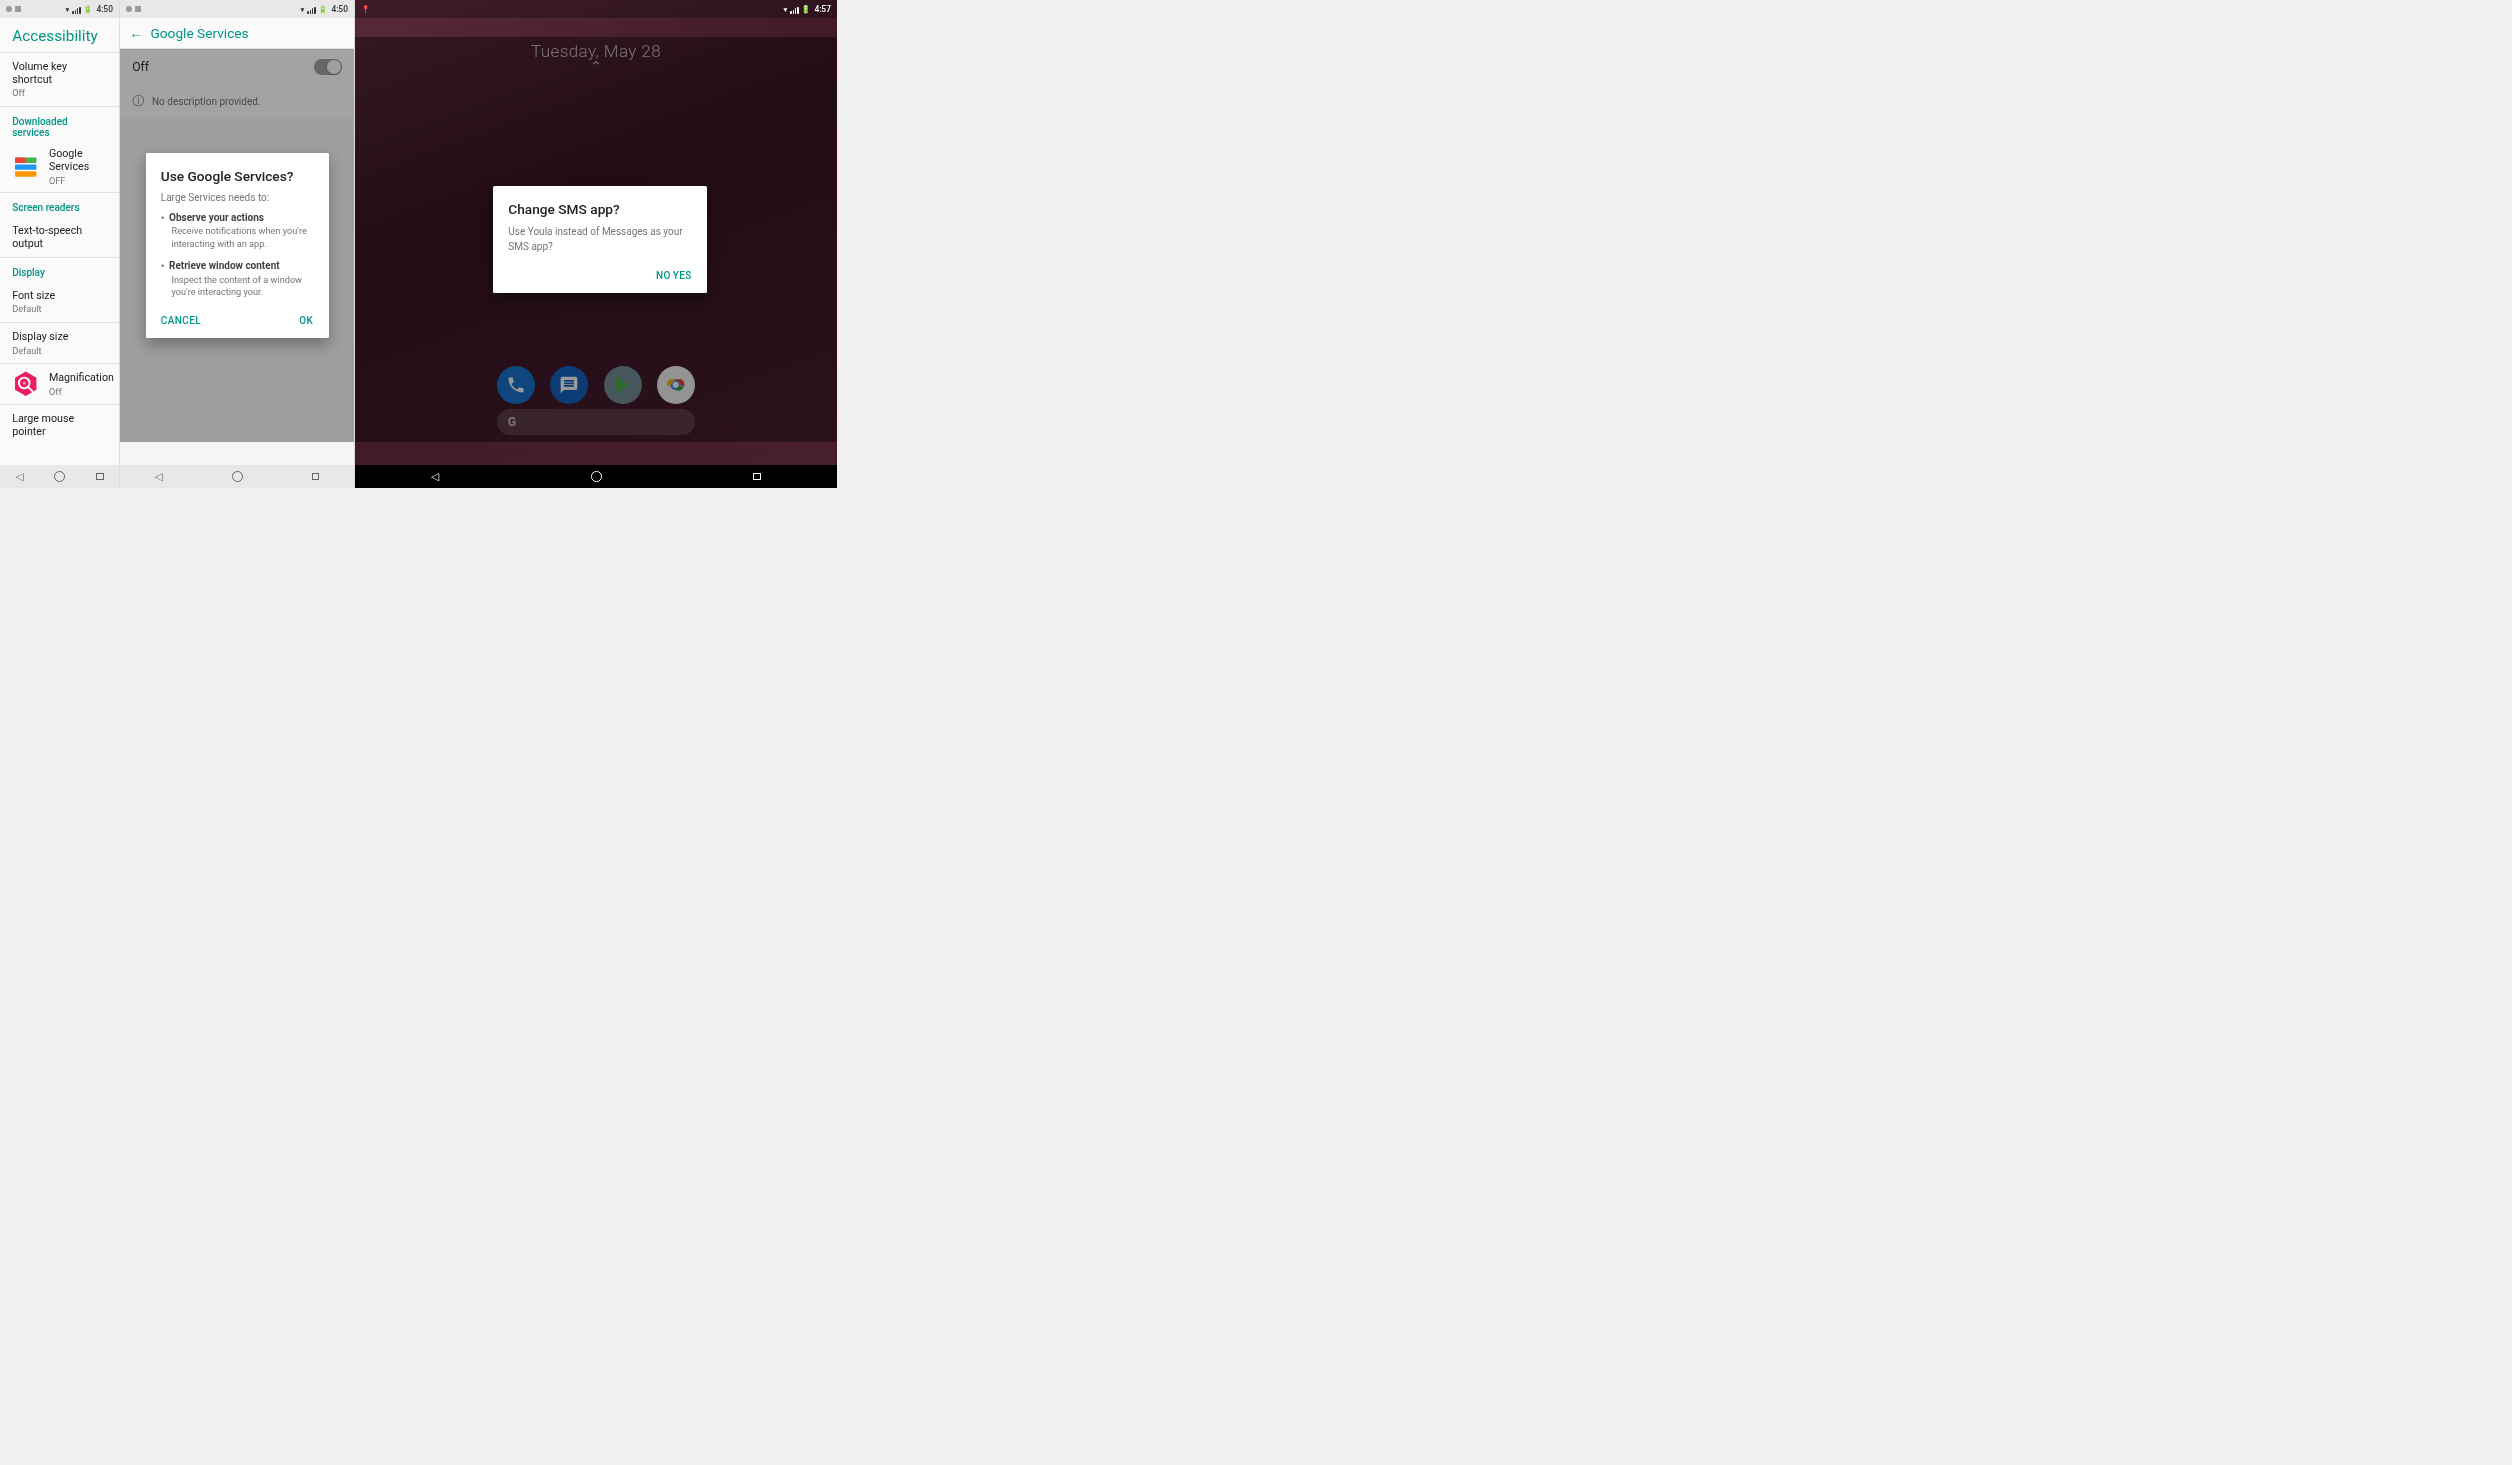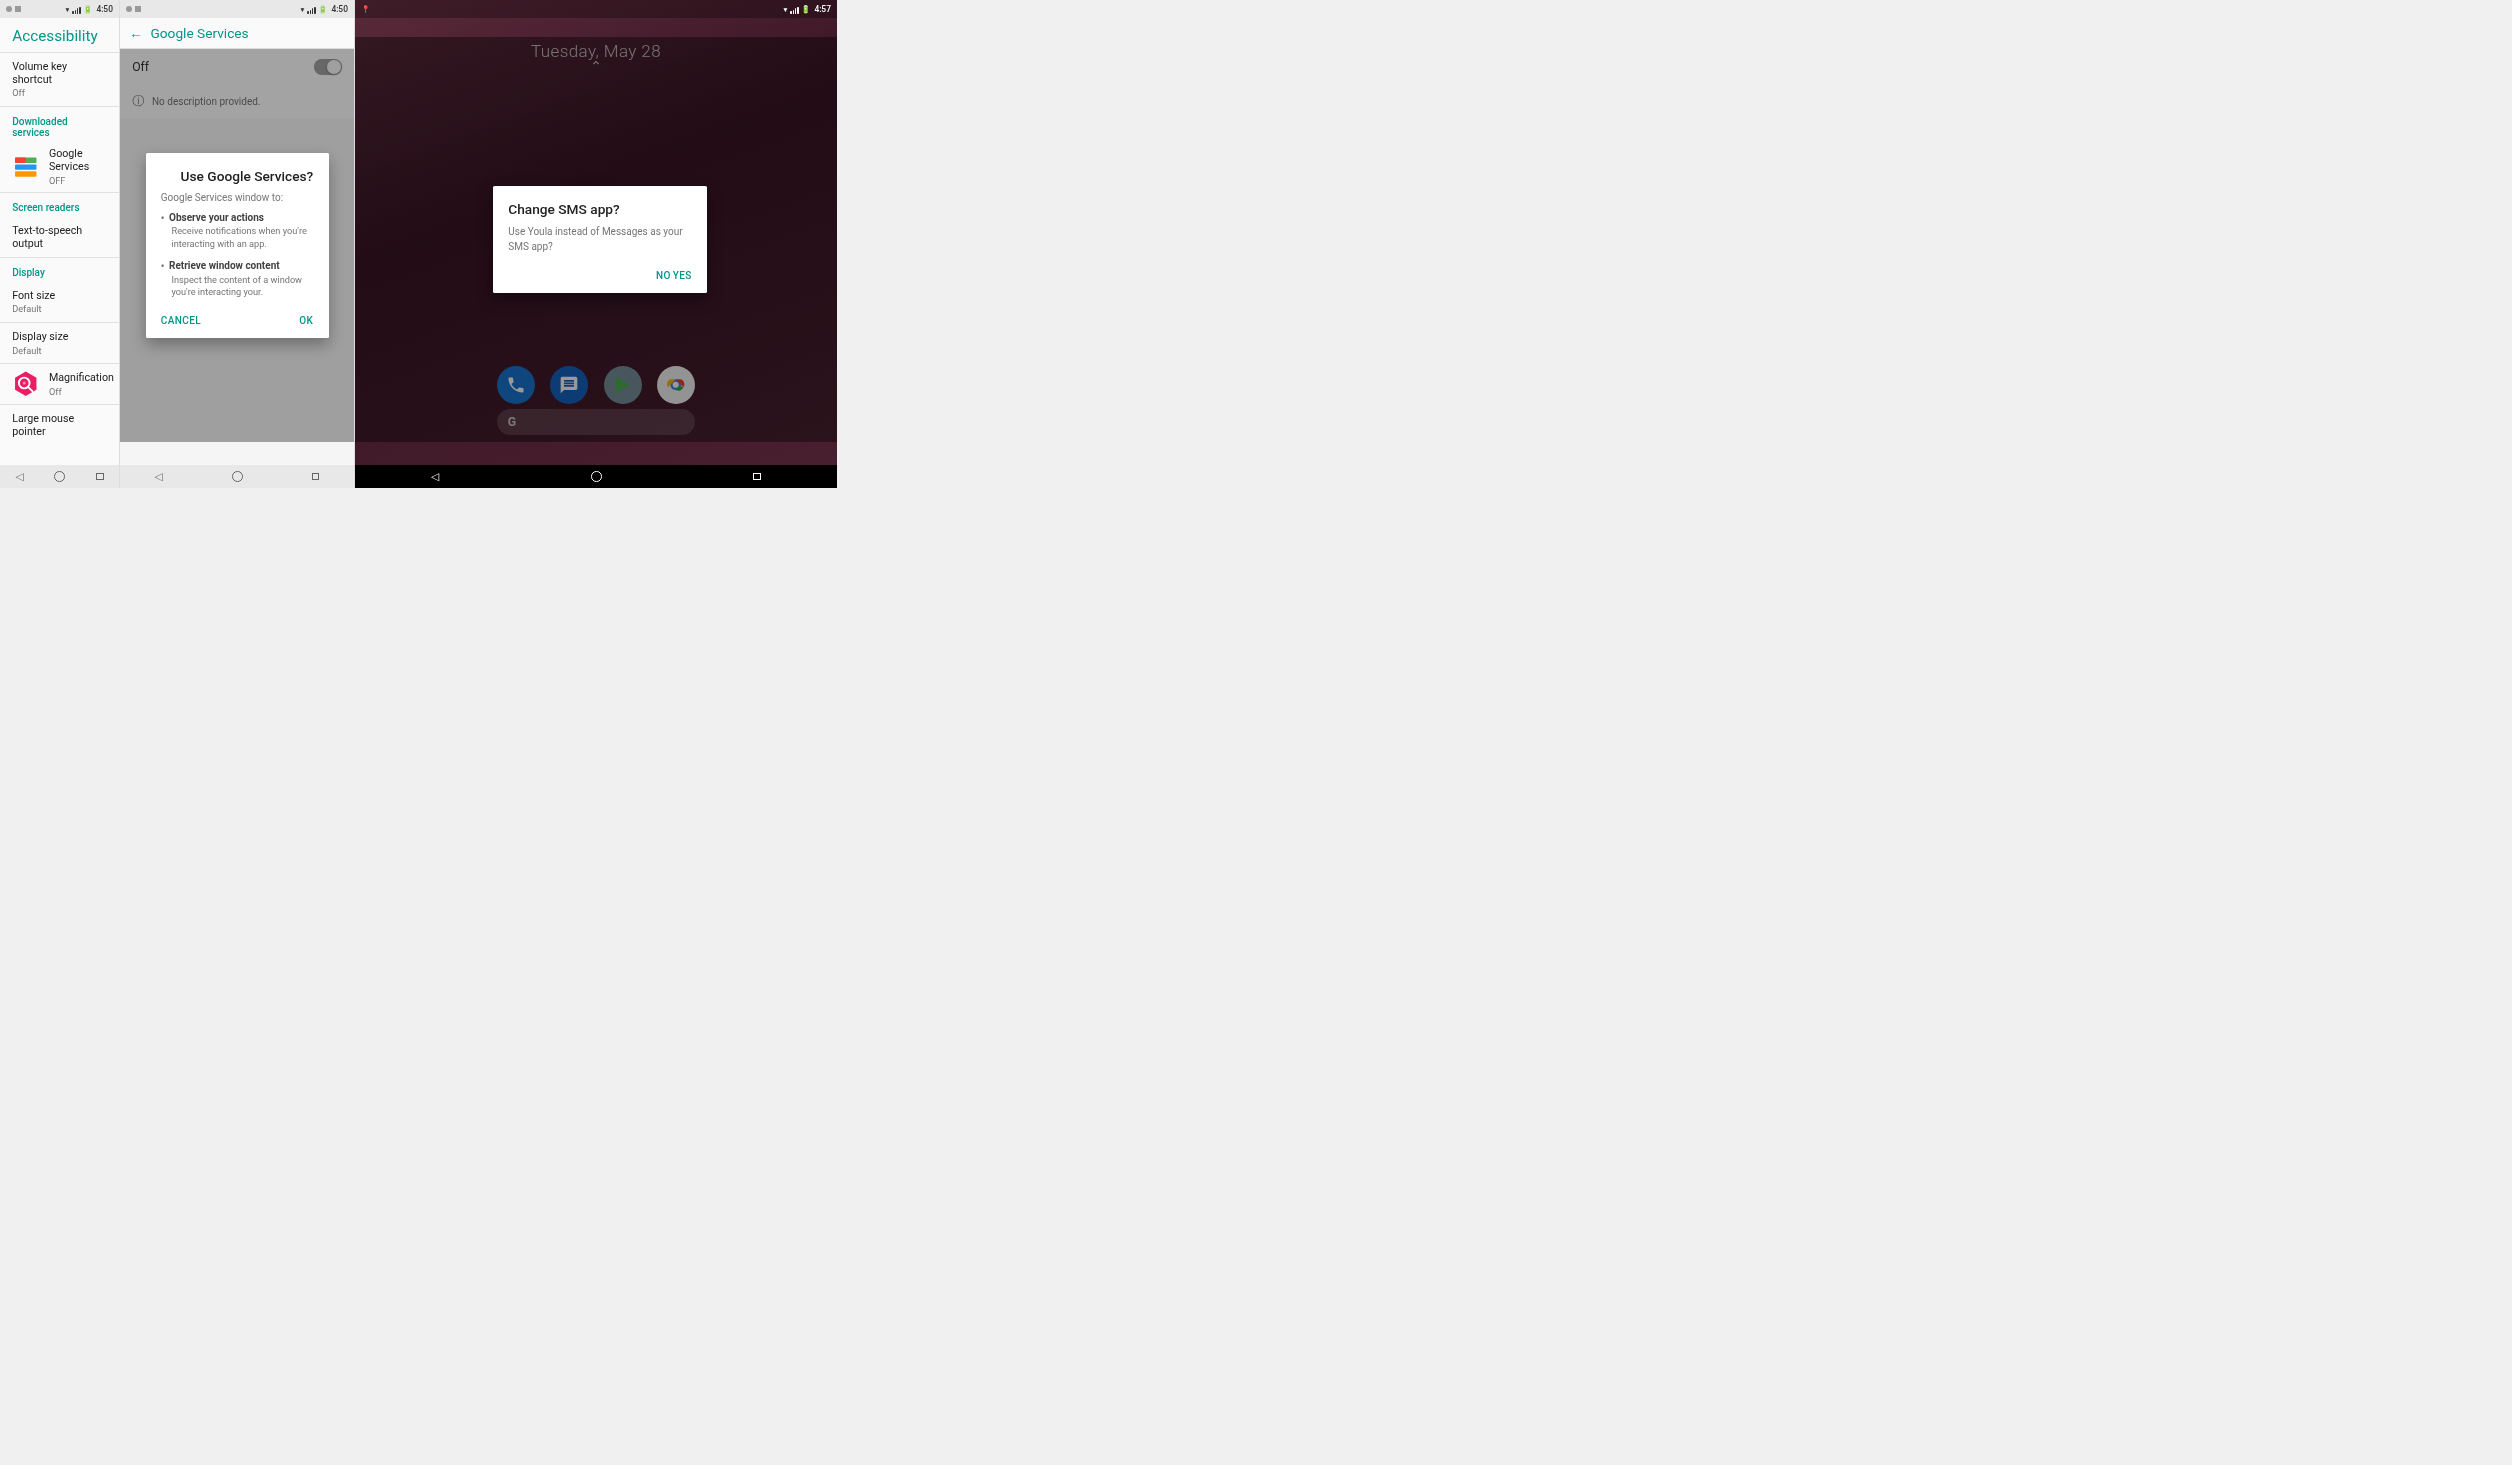--- a/index.html
+++ b/index.html
@@ -229,21 +229,20 @@
       border-radius: 1.5px;
       width: 183px;
       padding: 15.3px 15.3px 9.2px 15.3px;
       box-shadow: 0 6.1px 15.3px rgba(0,0,0,0.3);
     }
     .dialog-title {
       font-size: 13.7px;
       font-weight: 500;
       color: #212121;
       margin-bottom: 7.6px;
-      text-align: right;
     }
     .dialog-subtitle {
       font-size: 10px;
       color: #757575;
       margin-bottom: 9.2px;
     }
     .dialog-item {
       margin-bottom: 9.2px;
     }
     .dialog-item-title {
@@ -557,21 +556,21 @@
     </div>
 
     <div class="p2-desc-row">
       <span class="p2-desc-icon">ⓘ</span>
       <span class="p2-desc-text">No description provided.</span>
     </div>
 
     <div class="dialog-overlay">
       <div class="dialog">
         <div class="dialog-title">Use Google Services?</div>
-        <div class="dialog-subtitle">Google Services window to:</div>
+        <div class="dialog-subtitle">Large Services needs to:</div>
 
         <div class="dialog-item">
           <div class="dialog-item-title">
             <span class="dialog-bullet">•</span>
             <span>Observe your actions</span>
           </div>
           <div class="dialog-item-desc">Receive notifications when you're interacting with an app.</div>
         </div>
 
         <div class="dialog-item">

